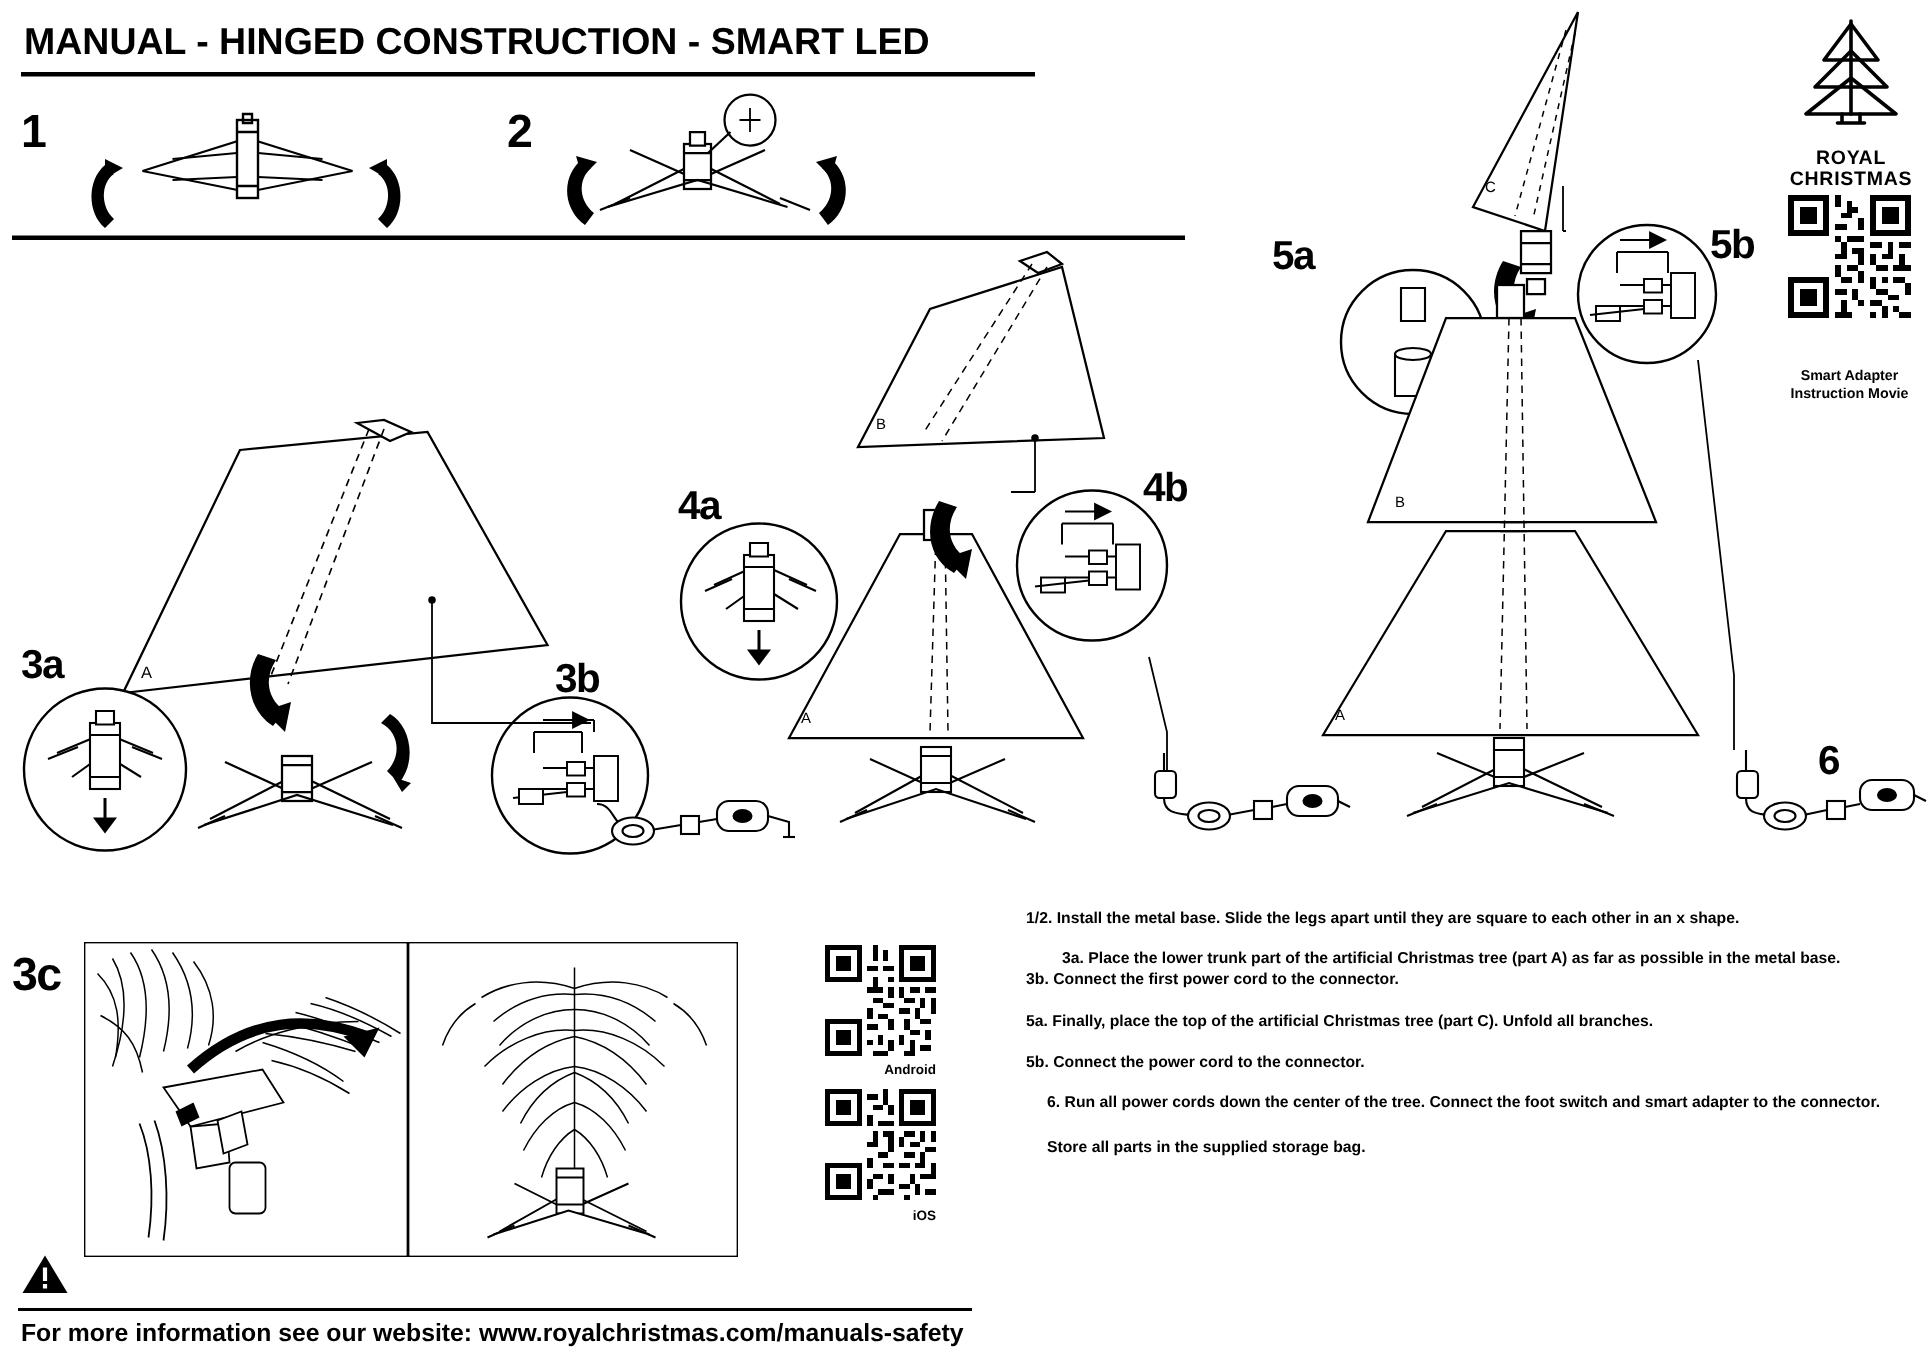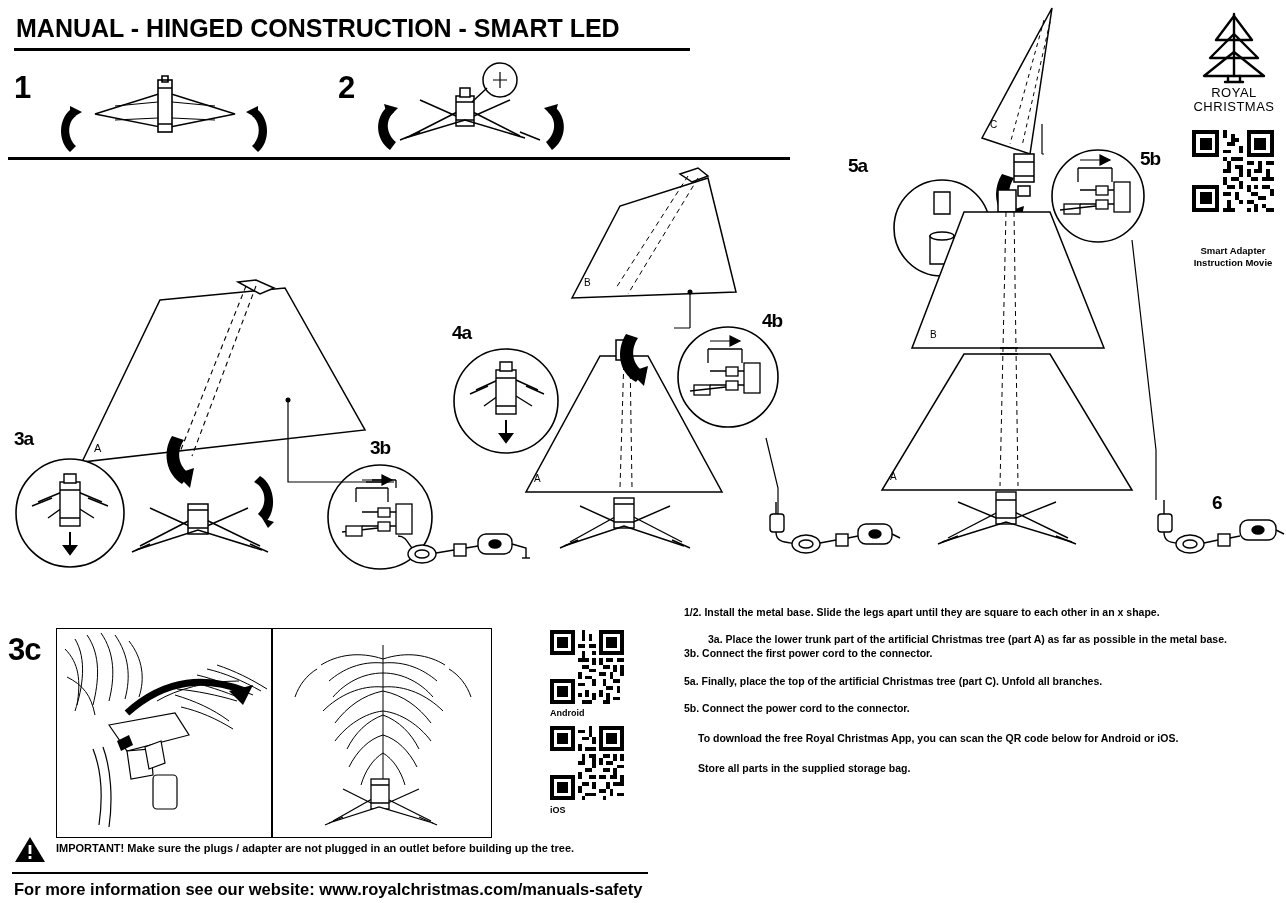--- a/index.html
+++ b/index.html
@@ -7,41 +7,41 @@
     width:1286px;height:903px;background:#ffffff;
     font-family:"Liberation Sans", sans-serif;
     color:#000;position:relative;overflow:hidden;
   }
   .page{position:relative;width:1283px;height:903px;}
 
   
   .abs{position:absolute;}
   .rule{position:absolute;background:#000;}
   .step-num{position:absolute;font-weight:bold;font-size:31px;letter-spacing:-1px;}
-  .step-num.small{font-size:19px;}
+  .step-num.small{font-size:27px;}
   svg{display:block;overflow:visible;}
 
   
   #title{
     position:absolute;left:16px;top:14px;
     font-size:25px;font-weight:bold;letter-spacing:0px;
     white-space:nowrap;
   }
   #title-rule{left:14px;top:48px;width:676px;height:3px;}
   #row1-rule{left:8px;top:157px;width:782px;height:3px;}
 
   
   #logo{position:absolute;left:1192px;top:10px;width:84px;height:110px;text-align:center;}
-  #logo .brand{font-size:13px;font-weight:normal;line-height:1.05;letter-spacing:.5px;margin-top:2px;}
+  #logo .brand{font-size:13px;font-weight:bold;line-height:1.05;letter-spacing:.5px;margin-top:14px;}
   #qr-main{position:absolute;left:1192px;top:130px;width:82px;height:82px;}
   #qr-main-cap{position:absolute;left:1176px;top:245px;width:114px;text-align:center;font-size:9.5px;font-weight:bold;line-height:1.25;}
 
   
   .qrbox{position:absolute;width:74px;height:74px;}
-  .qrcap{position:absolute;width:74px;text-align:left;font-size:9px;font-weight:bold;}
+  .qrcap{position:absolute;width:74px;text-align:right;font-size:9px;font-weight:bold;}
 
   
   #instructions{position:absolute;left:684px;top:605px;width:580px;font-size:10.5px;font-weight:bold;line-height:1.35;}
   #instructions p{margin:0 0 13px 0;}
   #instructions p.indent{margin-left:14px;}
   #instructions p.tight{margin-bottom:11px;margin-left:24px;}
 
   
   #important{position:absolute;left:14px;top:836px;width:640px;font-size:11px;font-weight:bold;}
   #important .txt{position:absolute;left:42px;top:6px;}
@@ -593,28 +593,27 @@
     </g>
   </svg>
   <div class="qrcap" style="left:550px;top:805px;">iOS</div>
 
   <div id="instructions">
     <p>1/2. Install the metal base. Slide the legs apart until they are square to each other in an x shape.</p>
     <p class="tight" style="margin-bottom:0">3a. Place the lower trunk part of the artificial Christmas tree (part A) as far as possible in the metal base.</p>
     <p>3b. Connect the first power cord to the connector.</p>
     <p>5a. Finally, place the top of the artificial Christmas tree (part C). Unfold all branches.</p>
     <p>5b. Connect the power cord to the connector.</p>
-    <p class="indent" style="margin-top:16px">To download the free Royal Christmas App, you can scan the QR code below for Android or iOS.</p>
+    <p class="indent">6. Run all power cords down the center of the tree. Connect the foot switch and smart adapter to the connector.</p>
     <p class="indent" style="margin-top:16px">Store all parts in the supplied storage bag.</p>
   </div>
 
   <div id="important">
     <svg width="32" height="28" viewBox="0 0 32 28">
       <path d="M16 1 L31 26 L1 26 Z" fill="#000"></path>
       <rect x="14.6" y="9" width="2.8" height="9" fill="#fff"></rect>
       <rect x="14.6" y="20" width="2.8" height="3" fill="#fff"></rect>
     </svg>
-    <span class="txt">IMPORTANT! Make sure the plugs / adapter are not plugged in an outlet before building up the tree.</span>
   </div>
   <div class="rule" id="footer-rule"></div>
   <div id="website">For more information see our website: www.royalchristmas.com/manuals-safety</div>
 
 </div>
 
 </body></html>

